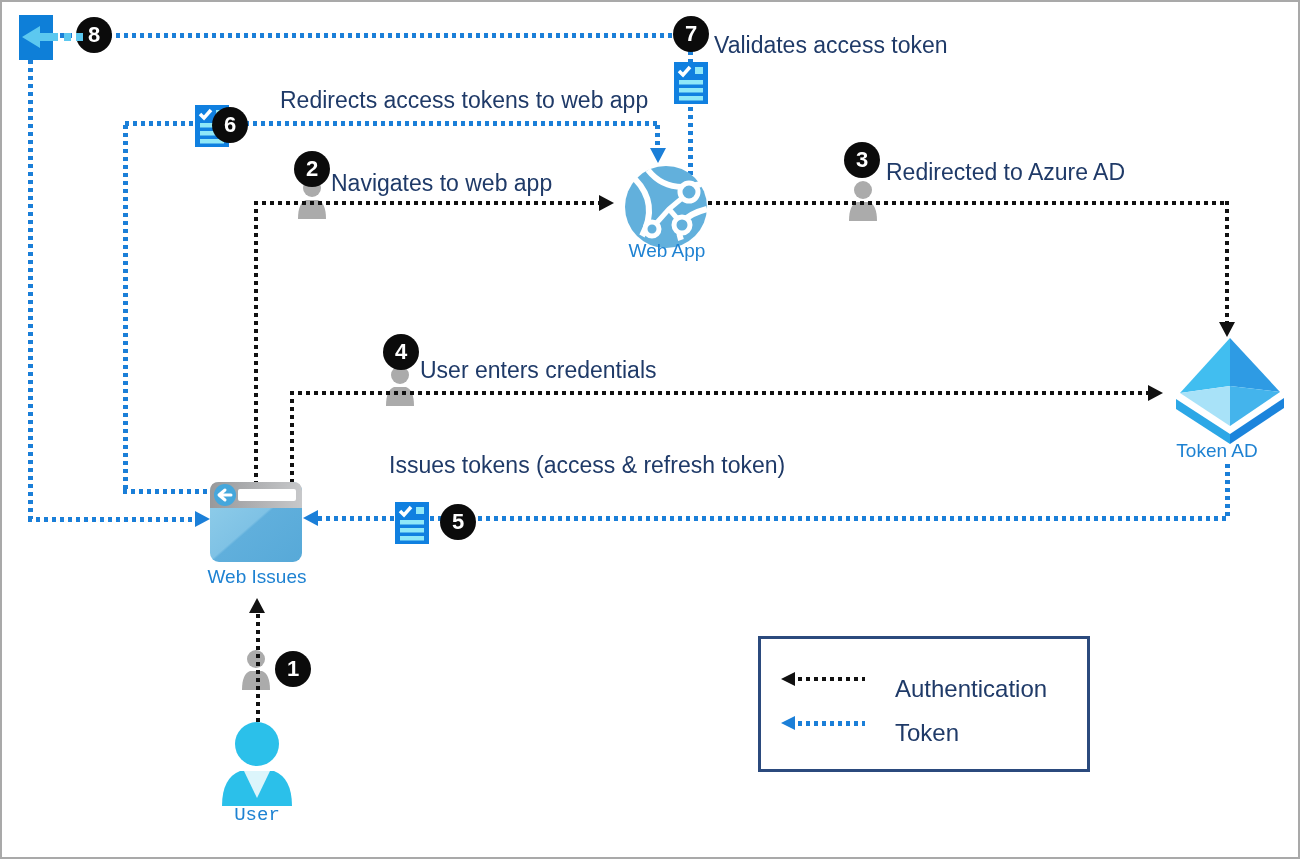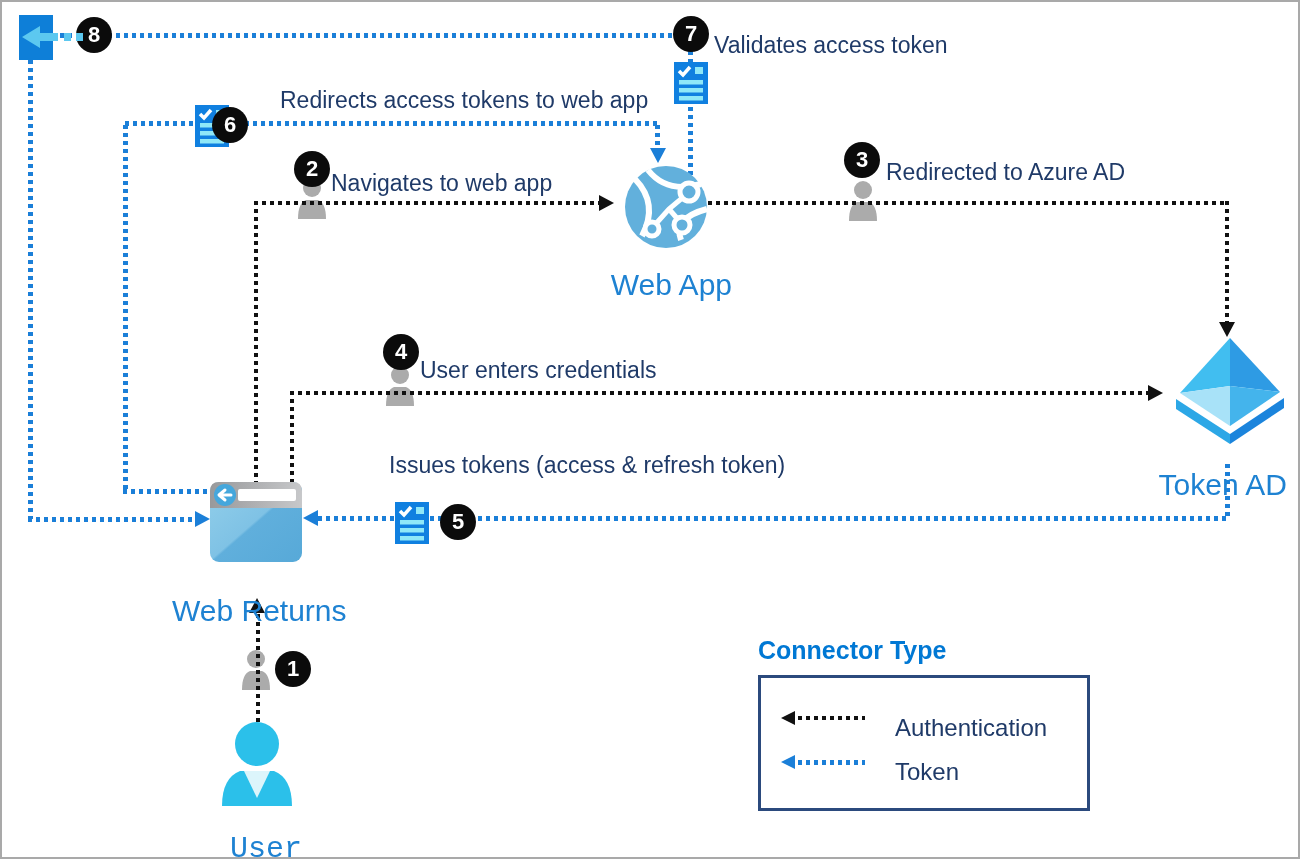--- a/index.html
+++ b/index.html
@@ -19,21 +19,21 @@
   .vline.blue{width:5px;}
   .arr{position:absolute;width:0;height:0;z-index:2;}
   .arr.right{border-top:8px solid transparent;border-bottom:8px solid transparent;border-left:15px solid var(--c);}
   .arr.left{border-top:8px solid transparent;border-bottom:8px solid transparent;border-right:15px solid var(--c);}
   .arr.down{border-left:8px solid transparent;border-right:8px solid transparent;border-top:15px solid var(--c);}
   .arr.up{border-left:8px solid transparent;border-right:8px solid transparent;border-bottom:15px solid var(--c);}
   
   .badge{position:absolute;width:36px;height:36px;border-radius:50%;background:#0b0b0b;
     color:#fff;font-size:22px;font-weight:bold;text-align:center;line-height:36px;z-index:4;}
   .step-text{position:absolute;color:#1f3a68;font-size:23px;white-space:nowrap;z-index:4;}
-  .node-label{position:absolute;color:#1e82d2;font-size:30px;text-align:right;white-space:nowrap;z-index:4;margin-top:28px;}
+  .node-label{position:absolute;color:#1e82d2;font-size:19px;text-align:center;white-space:nowrap;z-index:4;}
   .icon{position:absolute;z-index:3;}
   .person{position:absolute;z-index:1;}
   
   #legend{position:absolute;left:756px;top:634px;z-index:4;}
   .legend-title{color:#0078d4;font-size:25px;font-weight:bold;margin-bottom:10px;}
   .legend-box{width:306px;height:112px;border:3px solid #2b4a7d;padding:18px 0 0 20px;box-sizing:content-box;}
   .legend-row{display:flex;align-items:center;gap:28px;height:44px;}
   .legend-label{color:#1f3a68;font-size:24px;margin-top:19px;}
   .leg-arrow{position:relative;display:inline-block;width:86px;height:16px;}
   .leg-arrow::before{content:"";position:absolute;left:0;top:1px;width:0;height:0;
@@ -189,26 +189,25 @@
   <div class="badge" style="left:74px;top:15px;">8</div>
 
   <div class="step-text" style="left:329px;top:168px;text-align:right;">Navigates to web app</div>
   <div class="step-text" style="left:884px;top:157px;">Redirected to Azure AD</div>
   <div class="step-text" style="left:387px;top:450px;">Issues tokens (access &amp; refresh token)</div>
   <div class="step-text" style="left:418px;top:355px;">User enters credentials</div>
   <div class="step-text" style="left:244px;top:85px;margin-left:34px;">Redirects access tokens to web app</div>
   <div class="step-text" style="left:712px;top:30px;">Validates access token</div>
 
   <div class="node-label" style="left:600px;top:238px;width:130px;">Web App</div>
-  <div class="node-label" style="left:170px;top:564px;width:170px;">Web Returns</div>
+  <div class="node-label" style="left:170px;top:564px;width:170px;">Web Issues</div>
   <div class="node-label" style="left:1145px;top:438px;width:140px;">Token AD</div>
   <div class="node-label" style="left:210px;top:802px;width:90px;font-family:Liberation Mono, monospace;">User</div>
 
   <div id="legend">
-    <div class="legend-title">Connector Type</div>
     <div class="legend-box">
       <div class="legend-row">
         <span class="leg-arrow black"></span>
         <span class="legend-label">Authentication</span>
       </div>
       <div class="legend-row">
         <span class="leg-arrow blue"></span>
         <span class="legend-label">Token</span>
       </div>
     </div>

